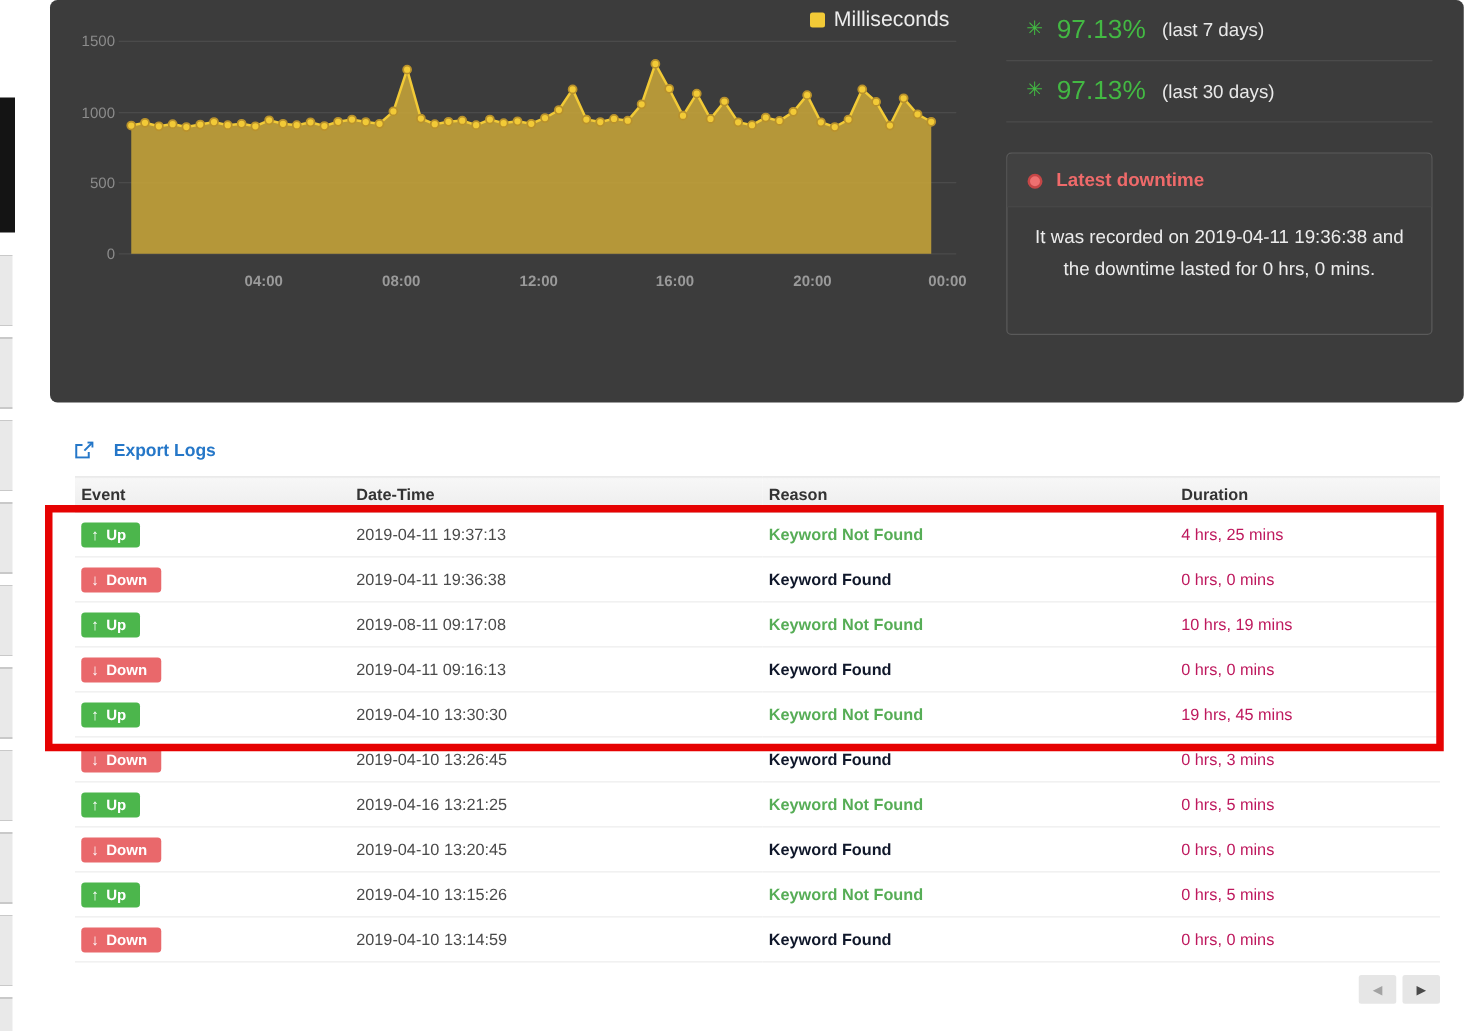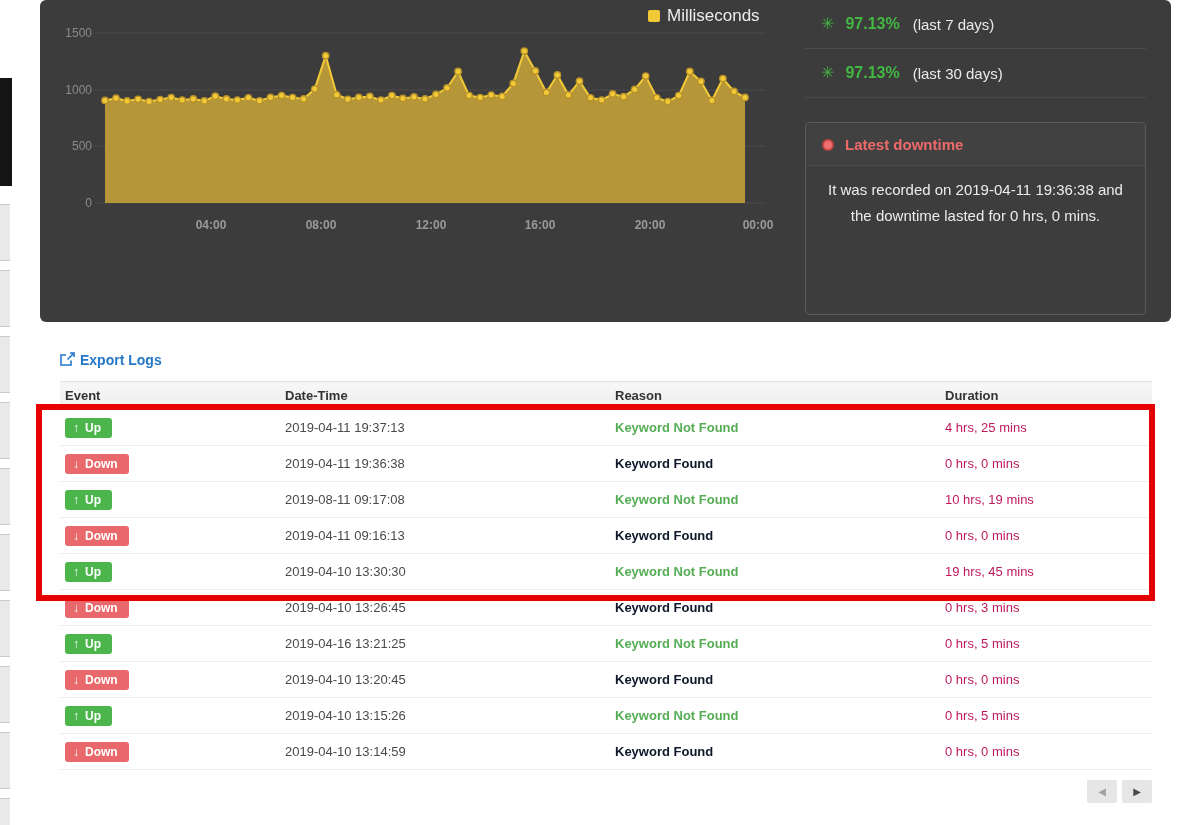--- a/index.html
+++ b/index.html
@@ -25,35 +25,35 @@
   .xtick { fill:#9a9a9a; font-size:12px; font-weight:bold; text-anchor:middle; }
 
   .legend { position:absolute; left:608px; top:6px; display:flex; align-items:center; gap:7px; cursor:pointer; }
   .legend-swatch { width:12px; height:12px; border-radius:2px; background:#f2ca37; display:inline-block; }
   .legend-label { color:#ececec; font-size:17px; }
 
   
   .stats { position:absolute; left:765px; top:0; width:341px; }
   .stat-row { height:49px; display:flex; align-items:center; gap:11px; padding:0 2px 0 16px; border-bottom:1px solid #4b4b4b; }
   .stat-icon { color:#43b943; font-size:16px; line-height:1; }
-  .stat-value { font-size:16px; font-weight:bold; color:#43b943; }
+  .stat-value { font-size:21px; font-weight:normal; color:#43b943; }
   .stat-label { font-size:15px; color:#e9e9e9; margin-left:2px; }
 
-  .downtime-box { position:absolute; left:765px; top:122px; width:341px; height:193px; border:1px solid #5a5a5a; border-radius:4px; background:#3d3d3d; }
+  .downtime-box { position:absolute; left:765px; top:122px; width:341px; height:146px; border:1px solid #5a5a5a; border-radius:4px; background:#3d3d3d; }
   .downtime-header { display:flex; align-items:center; gap:11px; padding:13px 16px 12px 16px; border-bottom:1px solid #4b4b4b; background:#414141; border-radius:4px 4px 0 0; }
   .downtime-dot { width:12px; height:12px; border-radius:50%; background:#ee7070; border:2px solid #c54646; }
   .downtime-title { color:#ef6a6a; font-weight:bold; font-size:15px; }
   .downtime-body { padding:11px 16px; color:#ececec; font-size:15px; line-height:26px;text-align:center; }
 
   
   .events-section { position:absolute; left:60px; top:352px; width:1092px; }
   .events-header { display:flex; justify-content:space-between; align-items:center; margin-bottom:13px; }
   .events-title { font-size:15px; font-weight:bold; color:#3a3a3a; }
   .events-subtitle { font-size:13px; font-weight:bold; color:#9b9b9b; margin-left:5px; }
-  .export-link { display:flex; align-items:flex-start; gap:5px; color:#2577c8; font-size:14px; font-weight:bold; text-decoration:none; cursor:pointer; }
+  .export-link { display:flex; align-items:center; gap:16px; color:#2577c8; font-size:14px; font-weight:bold; text-decoration:none; cursor:pointer; }
 
   table { width:100%; border-collapse:collapse; }
   thead th {
     text-align:left; font-size:13px; font-weight:bold; color:#333;
     background:linear-gradient(#f7f7f7,#ededed); padding:6px 5px;
     border-bottom:1px solid #d6d6d6; border-top:1px solid #e3e3e3;
   }
   tbody td { padding:0 5px; height:36px; font-size:13px; color:#4a4a4a; border-bottom:1px solid #ededed; }
   .col-duration { color:#be185d; }
 

